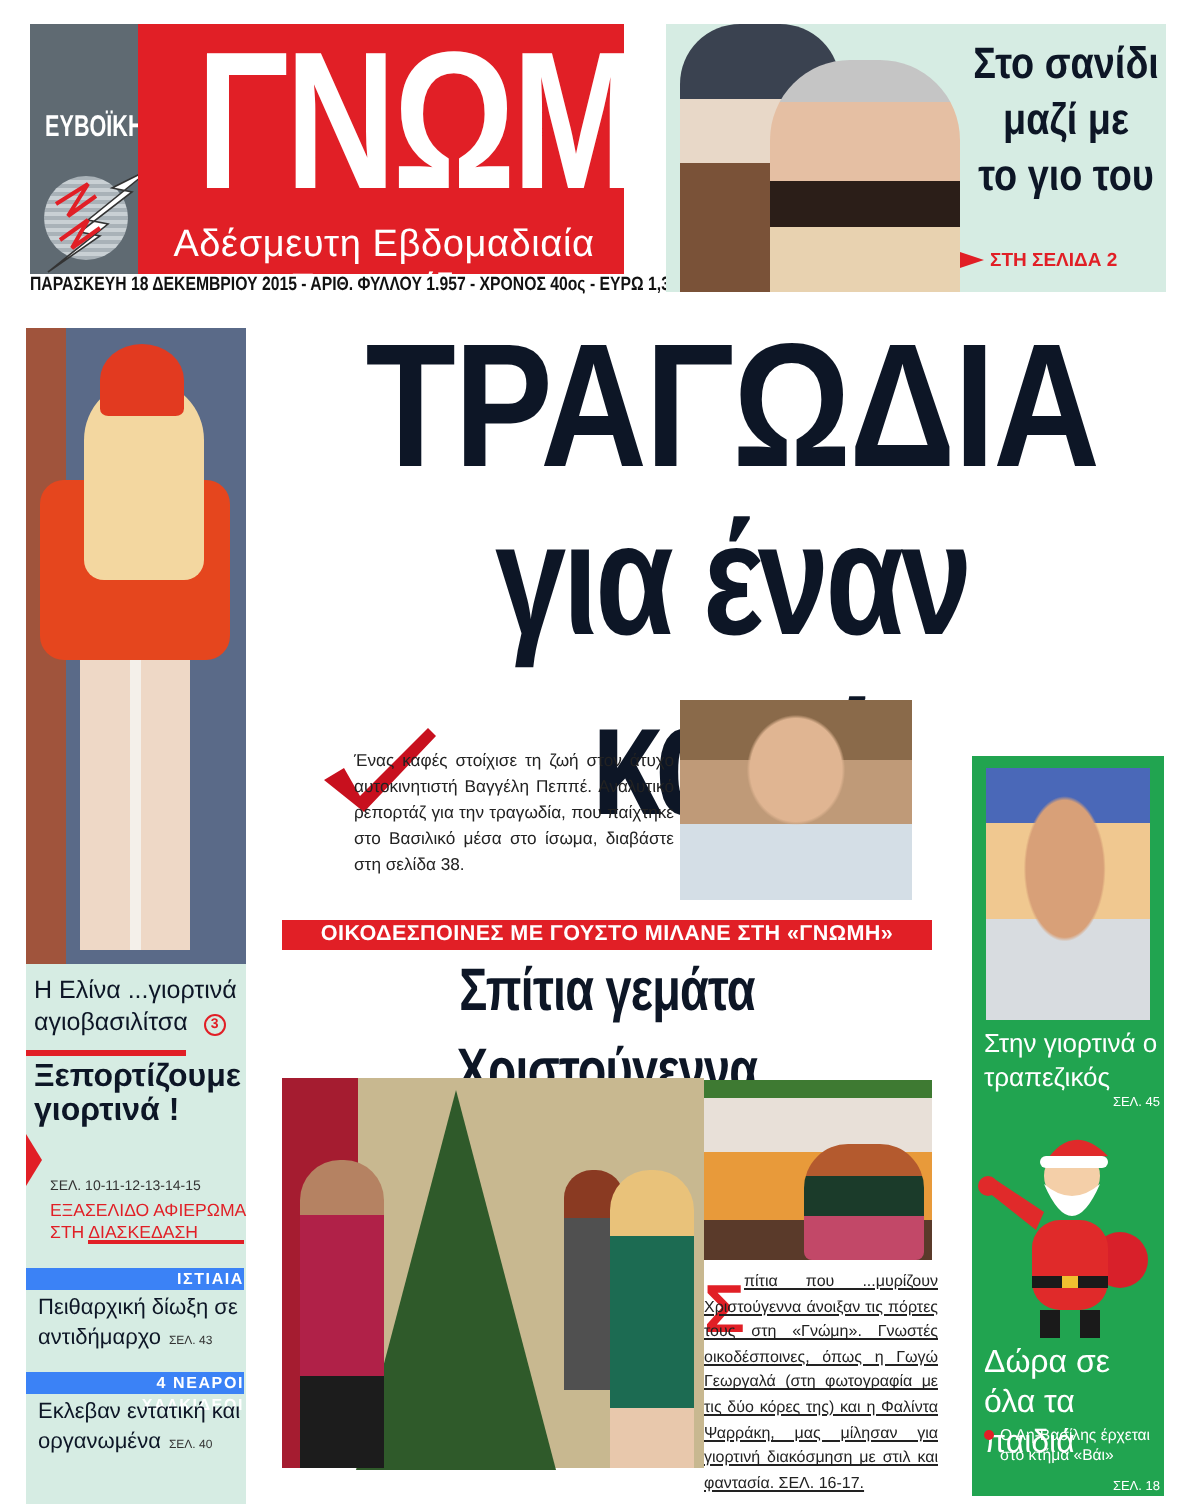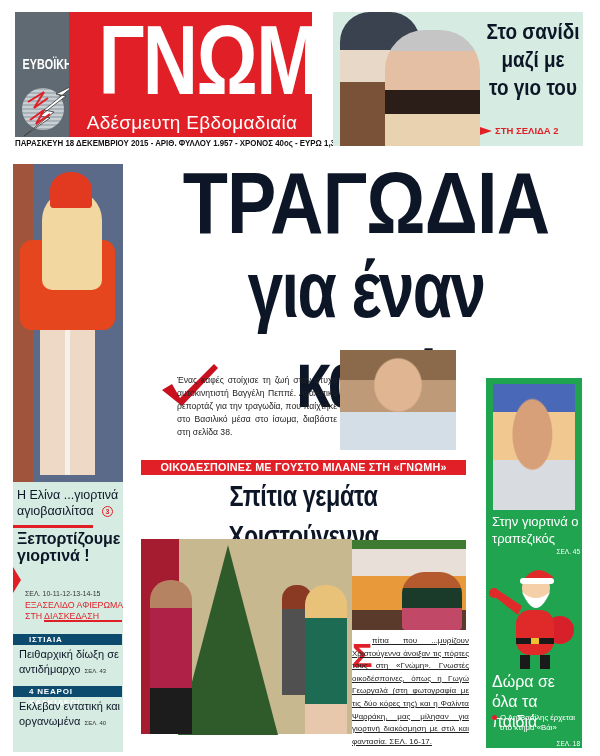--- a/index.html
+++ b/index.html
@@ -28,21 +28,21 @@
 .santa-legs{left:40px;top:330px;width:55px;height:145px;background:linear-gradient(90deg,#eed8c6 0 45%,#f4f0ea 45% 55%,#eed8c6 55%);}
 .left-box{left:13px;top:482px;width:110px;height:270px;background:#d6ece3;}
 .elina{left:17px;top:487px;width:105px;font-size:12.5px;line-height:16px;color:#0d1626;}
 .badge3{display:inline-block;width:11px;height:11px;border:1.4px solid #e11f26;border-radius:50%;color:#e11f26;font-size:7px;line-height:9px;text-align:center;font-weight:bold;vertical-align:1px;margin-left:8px;}
 .redline{left:13px;top:525px;width:80px;height:2.5px;background:#e11f26;}
 .xepo{left:17px;top:530px;width:105px;font-size:16px;line-height:17px;color:#0d1626;font-weight:bold;}
 .ribbon{left:13px;top:567px;width:0;height:0;border-top:13px solid transparent;border-bottom:13px solid transparent;border-left:8px solid #e11f26;}
 .afier{left:25px;top:566px;width:100px;font-size:8.8px;line-height:11px;color:#e11f26;margin-top:34px;}
 .sel1{left:25px;top:590px;width:100px;font-size:7px;color:#333;}
 .redline2{left:44px;top:620px;width:78px;height:2px;background:#e11f26;}
-.bar-label{height:11px;background:#0c4a6e;color:#fff;font-size:8px;font-weight:bold;letter-spacing:0.8px;line-height:11px;padding-left:16px;}
+.bar-label{height:11px;background:#3b82f6;color:#fff;font-size:8px;font-weight:bold;letter-spacing:0.8px;line-height:11px;padding-left:16px;text-align:right;}
 .kicker1{left:13px;top:634px;width:109px;}
 .hd1{left:19px;top:647px;width:105px;font-size:11px;line-height:14.5px;color:#0d1626;}
 .kicker2{left:13px;top:686px;width:109px;}
 .hd2{left:19px;top:699px;width:105px;font-size:11px;line-height:14.5px;color:#0d1626;}
 .pg{font-size:6px;color:#333;margin-left:4px;}
 
 .headline1{left:136px;top:155px;width:460px;text-align:center;font-size:88px;font-weight:bold;line-height:96px;color:#0d1626;transform:scaleX(0.84);letter-spacing:-1px;}
 .headline2{left:136px;top:245px;width:460px;text-align:center;font-size:80px;font-weight:bold;line-height:90px;color:#0d1626;transform:scaleX(0.8);letter-spacing:-2px;}
 
 .check{left:160px;top:362px;}

